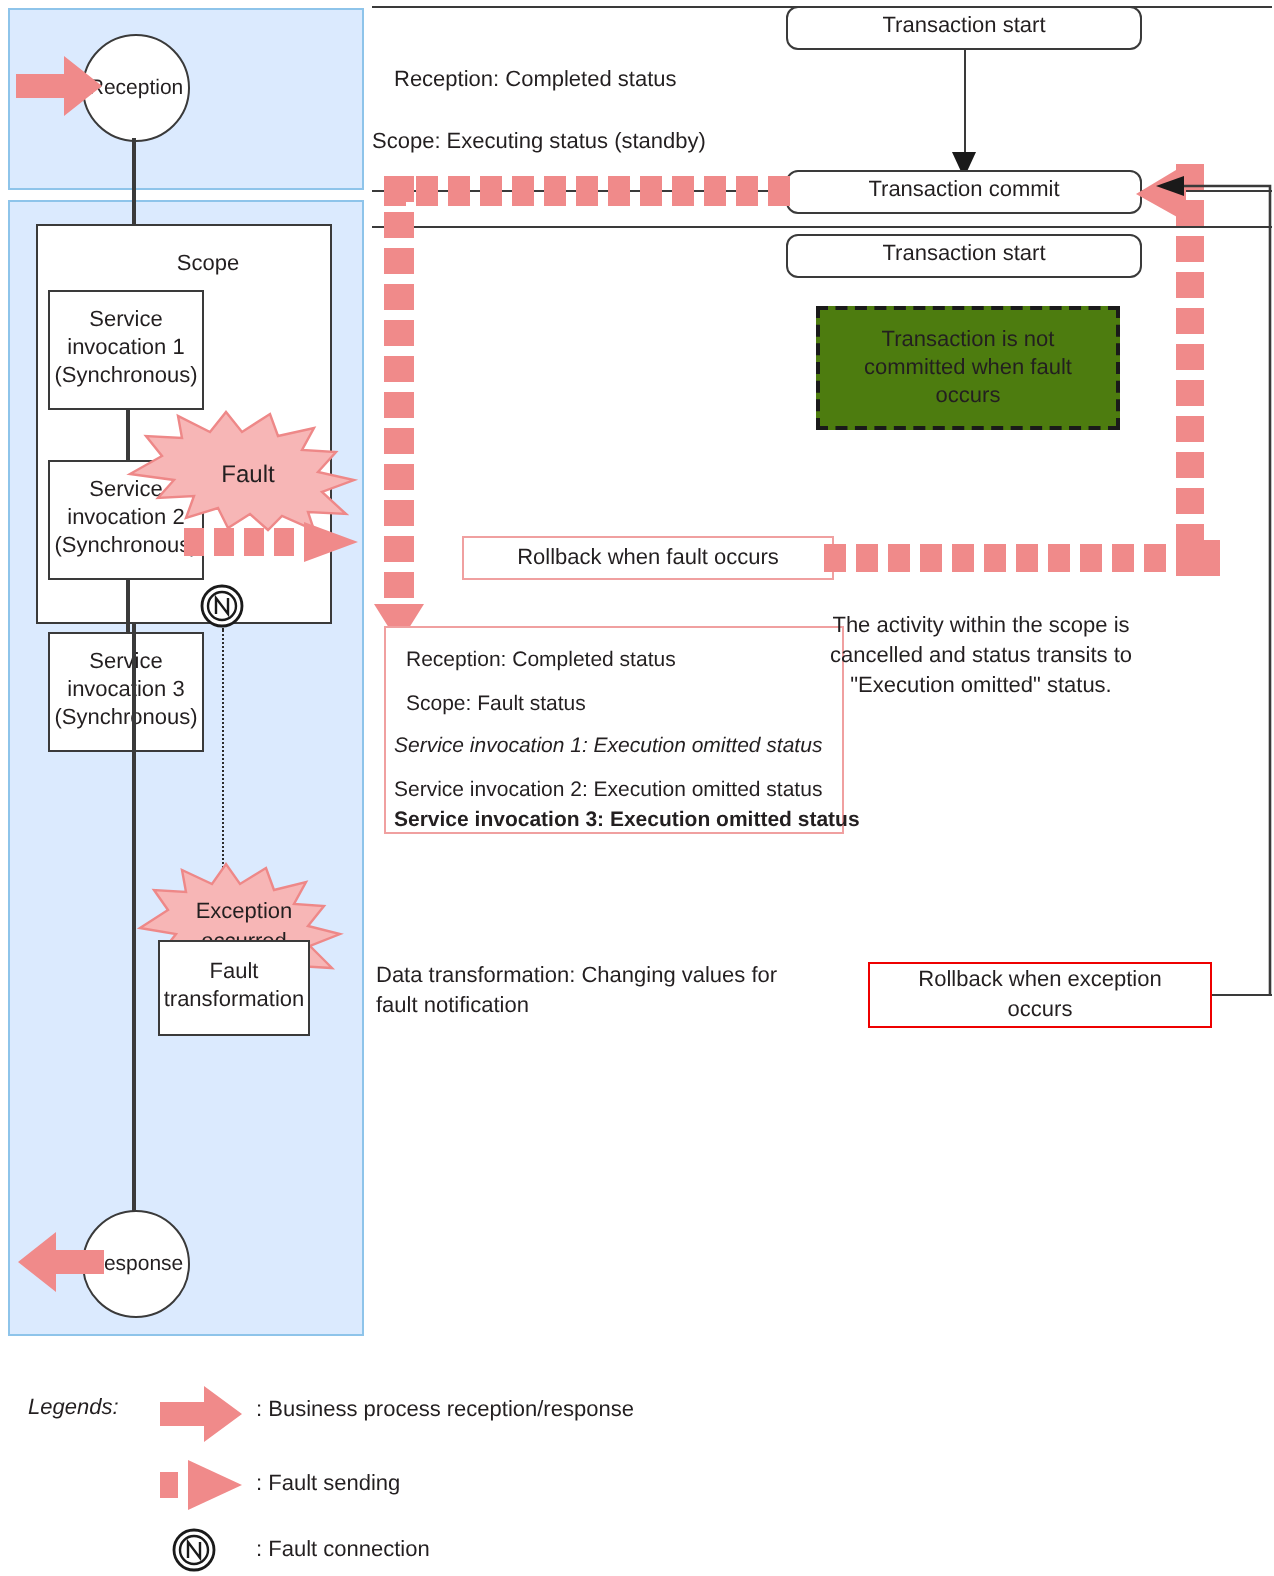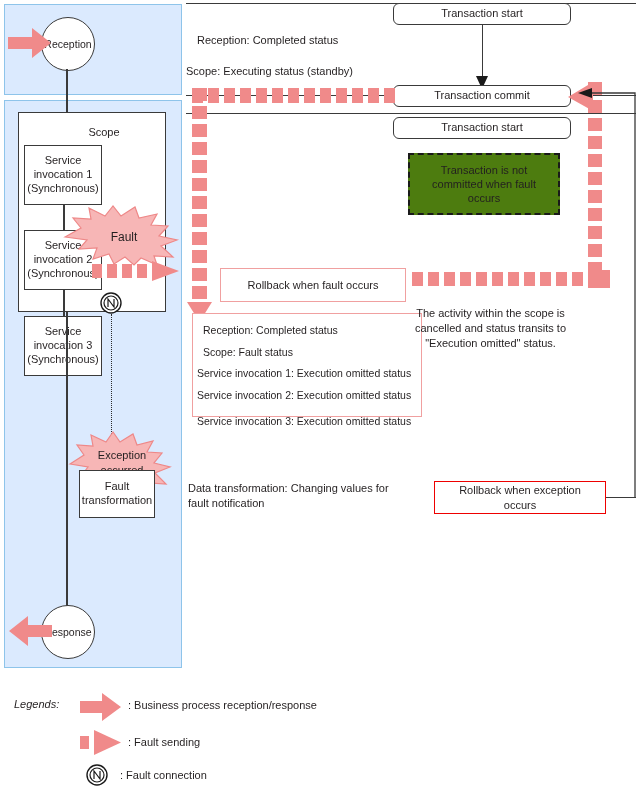--- a/index.html
+++ b/index.html
@@ -140,21 +140,21 @@
     <rect x="0" y="108" width="15" height="13"></rect>
     <rect x="0" y="126" width="15" height="13"></rect>
     <rect x="0" y="144" width="15" height="13"></rect>
     <rect x="0" y="162" width="15" height="13"></rect>
     <rect x="0" y="180" width="15" height="13"></rect>
     <rect x="0" y="198" width="15" height="13"></rect>
     <path d="M-5,214 L20,214 L7.5,234 Z"></path>
   </g>
 </svg>
 
-<div class="pinkbox" style="left:220px;top:268px;width:186px;height:34px;display:flex;align-items:center;justify-content:center;">
+<div class="pinkbox" style="left:231px;top:268px;width:186px;height:22px;display:flex;align-items:center;justify-content:center;">
     <span style="font-size:11px;">Rollback when fault occurs</span>
   </div>
 
 <svg class="abs" style="left:412px;top:270px;" width="200" height="18" viewBox="0 0 200 18">
   <g fill="#f08a8a">
     <rect x="0" y="2" width="11" height="14"></rect>
     <rect x="16" y="2" width="11" height="14"></rect>
     <rect x="32" y="2" width="11" height="14"></rect>
     <rect x="48" y="2" width="11" height="14"></rect>
     <rect x="64" y="2" width="11" height="14"></rect>
@@ -190,23 +190,23 @@
 
 <svg class="abs" style="left:570px;top:88px;" width="66" height="410" viewBox="0 0 66 410">
   <path d="M65,409 L65,5 L18,5" fill="none" stroke="#3a3a3a" stroke-width="1.3"></path>
   <path d="M22,0 L22,10 L8,5 Z" fill="#1a1a1a"></path>
 </svg>
 <div class="hline-thin" style="left:606px;top:497px;width:30px;"></div>
 
 <div class="pinkbox" style="left:192px;top:313px;width:230px;height:104px;padding:6px 0 0 0;">
   <div class="statline" style="margin:5px 0 0 10px;">Reception: Completed status</div>
   <div class="statline" style="margin:11px 0 0 10px;">Scope: Fault status</div>
-  <div class="statline" style="margin:11px 0 0 4px;">Service invocation 1: Execution omitted status</div>
+  <div class="statline" style="margin:11px 0 0 4px;font-style:italic;">Service invocation 1: Execution omitted status</div>
   <div class="statline" style="margin:11px 0 0 4px;">Service invocation 2: Execution omitted status</div>
-  <div class="statline" style="margin:16px 0 0 4px;">Service invocation 3: Execution omitted status</div>
+  <div class="statline" style="margin:5px 0 0 4px;font-weight:bold;">Service invocation 3: Execution omitted status</div>
 </div>
 
 <div class="txt" style="left:415px;top:306px;text-align:center;">The activity within the scope is
 cancelled and status transits to
 "Execution omitted" status.</div>
 <div class="txt" style="left:188px;top:481px;">Data transformation: Changing values for
 fault notification</div>
 
 <div class="redbox" style="left:434px;top:481px;width:172px;height:33px;white-space:pre;"><span style="white-space:pre;">Rollback when exception
 occurs</span></div>
@@ -222,13 +222,13 @@
   <rect x="0" y="6" width="9" height="13" fill="#f08a8a"></rect>
   <path d="M14,0 L14,25 L41,12.5 Z" fill="#f08a8a"></path>
 </svg>
 <div class="txt" style="left:128px;top:735px;">: Fault sending</div>
 
 <svg class="abs" style="left:86px;top:764px;" width="22" height="22" viewBox="0 0 22 22">
   <circle cx="11" cy="11" r="10" fill="#fff" stroke="#1a1a1a" stroke-width="1.4"></circle>
   <circle cx="11" cy="11" r="7" fill="#fff" stroke="#1a1a1a" stroke-width="1.2"></circle>
   <path d="M8,15 L8,7 L14,15 L14,7" fill="none" stroke="#1a1a1a" stroke-width="1.2"></path>
 </svg>
-<div class="txt" style="left:120px;top:768px;">: Fault connection</div>
+<div class="txt" style="left:128px;top:768px;">: Fault connection</div>
 
 </body></html>

